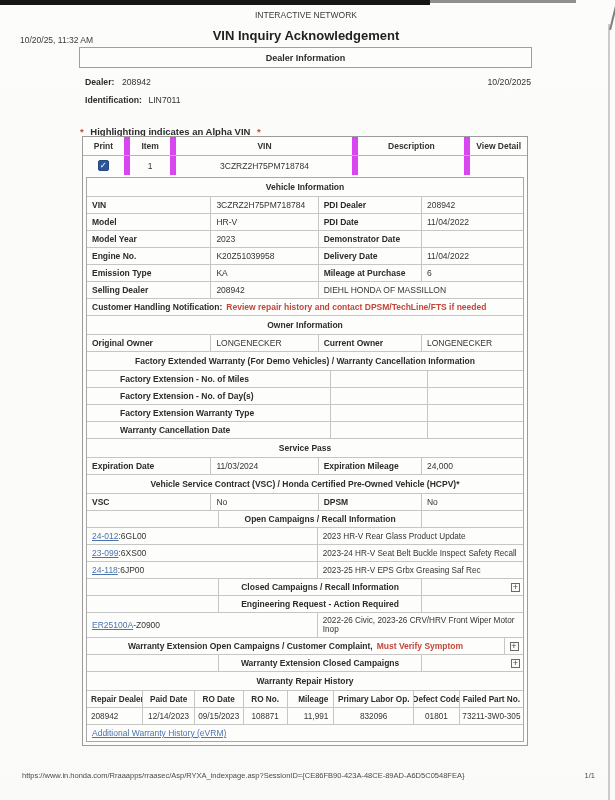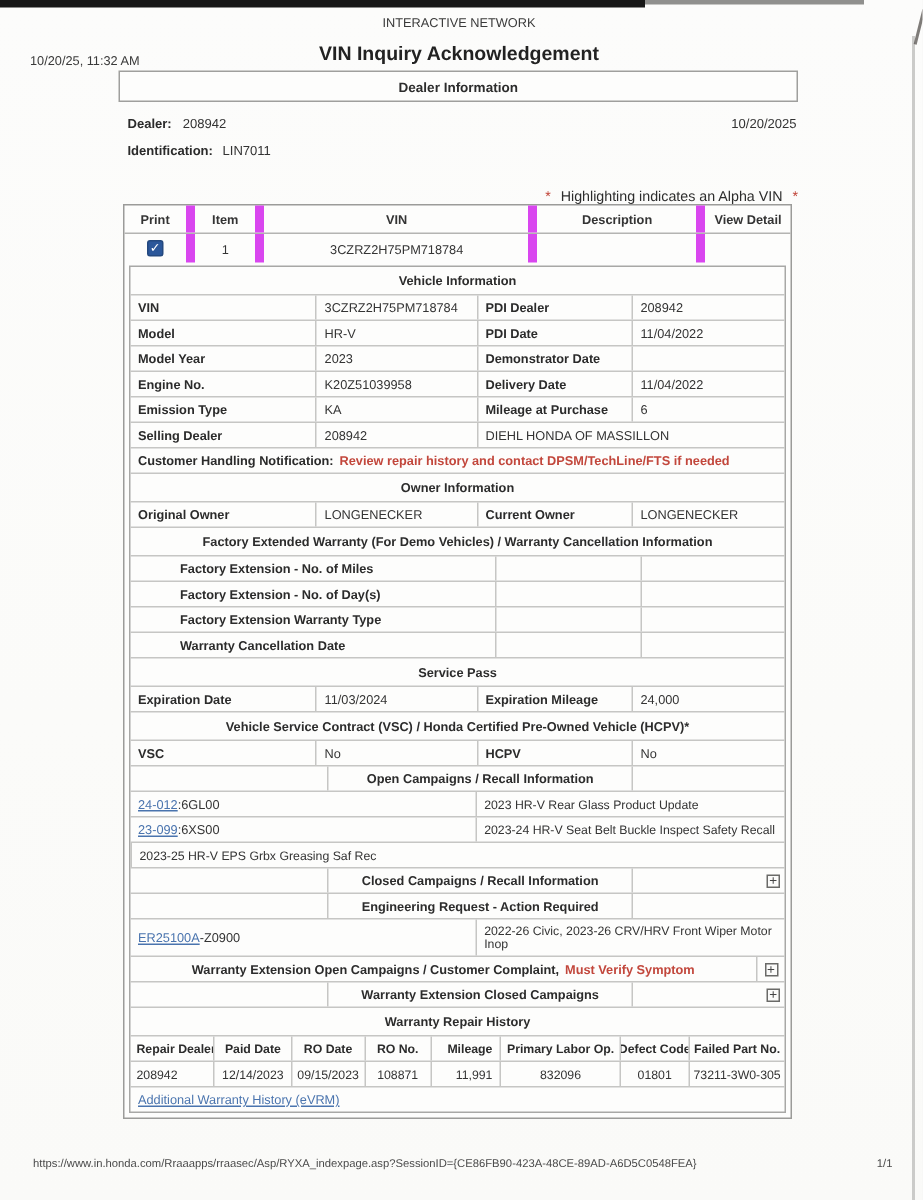--- a/index.html
+++ b/index.html
@@ -24,22 +24,22 @@
   .doc-title { position:absolute; left:80px; top:28px; width:452px; text-align:center;
                font-size:13px; font-weight:bold; color:#222; }
   .dealer-box { position:absolute; left:79px; top:47px; width:453px; height:21px;
                 border:1px solid #9f9f9d; background:#fdfdfc;
                 display:flex; align-items:center; justify-content:center;
                 font-size:9px; font-weight:bold; color:#2c2c2c; }
   .dealer-line1 { position:absolute; left:85px; top:77px; font-size:8.7px; color:#333; }
   .dealer-line2 { position:absolute; left:85px; top:95px; font-size:8.7px; color:#333; }
   .lab { font-weight:bold; color:#2b2b2b; }
   .report-date { position:absolute; right:84px; top:77px; font-size:8.7px; color:#333; }
-  .alpha-note { position:absolute; left:80px; top:126px; width:452px; text-align:right;
-                font-size:9.5px; font-weight:normal; color:#2c2c2c; }
+  .alpha-note { position:absolute; left:80px; top:126px; width:452px; text-align:left;
+                font-size:9.5px; font-weight:bold; color:#2c2c2c; }
   .red { color:#c2473c; }
 
   
   .doc { position:absolute; left:82px; top:136px; width:446px; font-size:8.5px; color:#343434; }
   .otable { border:1px solid #9b9b99; background:#fdfdfc; }
   .orow { display:flex; align-items:stretch; }
   .orow.hdr { border-bottom:1px solid #b4b4b2; font-weight:bold; }
   .ocell { padding:4px 3px; display:flex; align-items:center; justify-content:center; overflow:hidden; }
   .oc1{width:9.2%;} .oc2{width:10.5%;} .oc3{width:41%;} .oc4{width:25.2%;} .oc5{width:14.1%;}
   .ovl { border-left:6px solid #d946ef; }
@@ -217,21 +217,21 @@
           <div class="cell w3 vl lab">Expiration Mileage</div>
           <div class="cell w4 vl">24,000</div>
         </div>
 
         <div class="row">
           <div class="cell sec">Vehicle Service Contract (VSC) / Honda Certified Pre-Owned Vehicle (HCPV)*</div>
         </div>
         <div class="row">
           <div class="cell w1 lab">VSC</div>
           <div class="cell w2 vl">No</div>
-          <div class="cell w3 vl lab">HCPV</div>
+          <div class="cell w3 vl lab">DPSM</div>
           <div class="cell w4 vl">No</div>
         </div>
 
         <div class="row">
           <div class="cell ws1"></div>
           <div class="cell ws2 vl">Open Campaigns / Recall Information</div>
           <div class="cell ws3 vl"></div>
         </div>
         <div class="row">
           <div class="cell wc1 nowrap">
@@ -241,20 +241,24 @@
           <div class="cell wc2 vl campdesc nowrap">2023 HR-V Rear Glass Product Update</div>
         </div>
         <div class="row">
           <div class="cell wc1 nowrap">
             <span class="link">23-099</span>
             <span>:6XS00</span>
           </div>
           <div class="cell wc2 vl campdesc nowrap">2023-24 HR-V Seat Belt Buckle Inspect Safety Recall</div>
         </div>
         <div class="row">
+          <div class="cell wc1 nowrap">
+            <span class="link">24-118</span>
+            <span>:6JP00</span>
+          </div>
           <div class="cell wc2 vl campdesc nowrap">2023-25 HR-V EPS Grbx Greasing Saf Rec</div>
         </div>
 
         <div class="row">
           <div class="cell ws1"></div>
           <div class="cell ws2 vl">Closed Campaigns / Recall Information</div>
           <div class="cell ws3 vl">
             <span class="expand">+</span>
           </div>
         </div>

